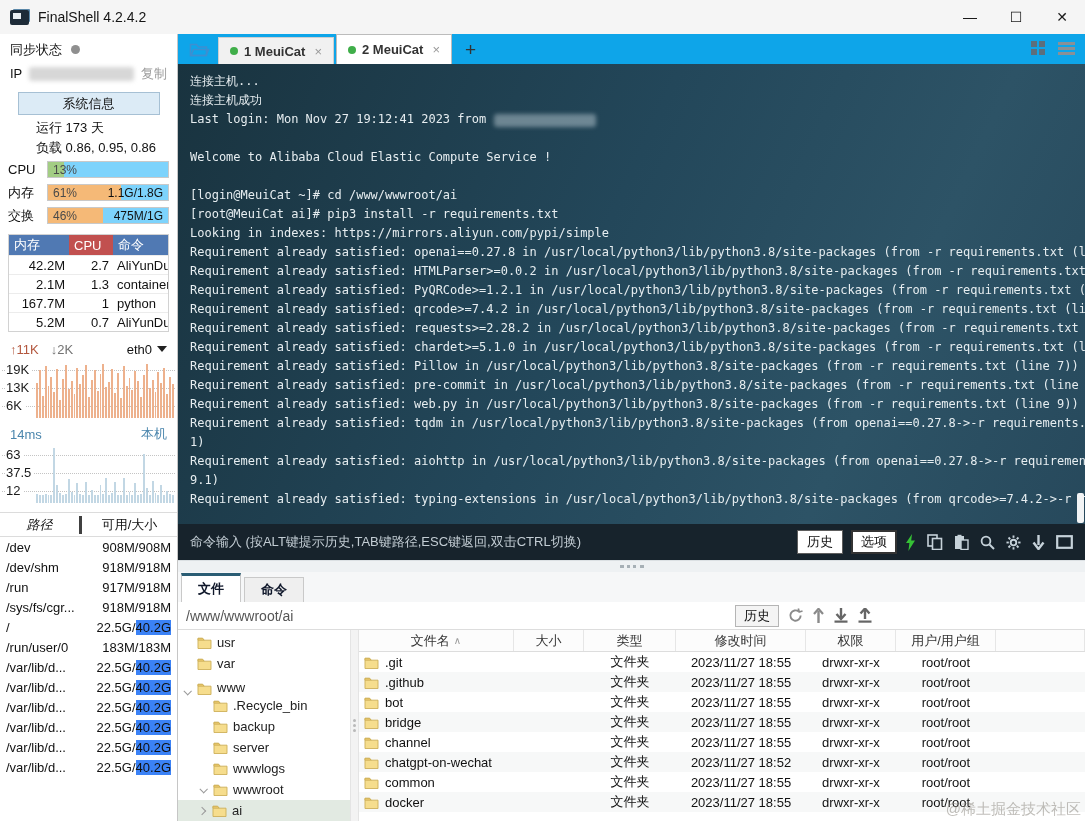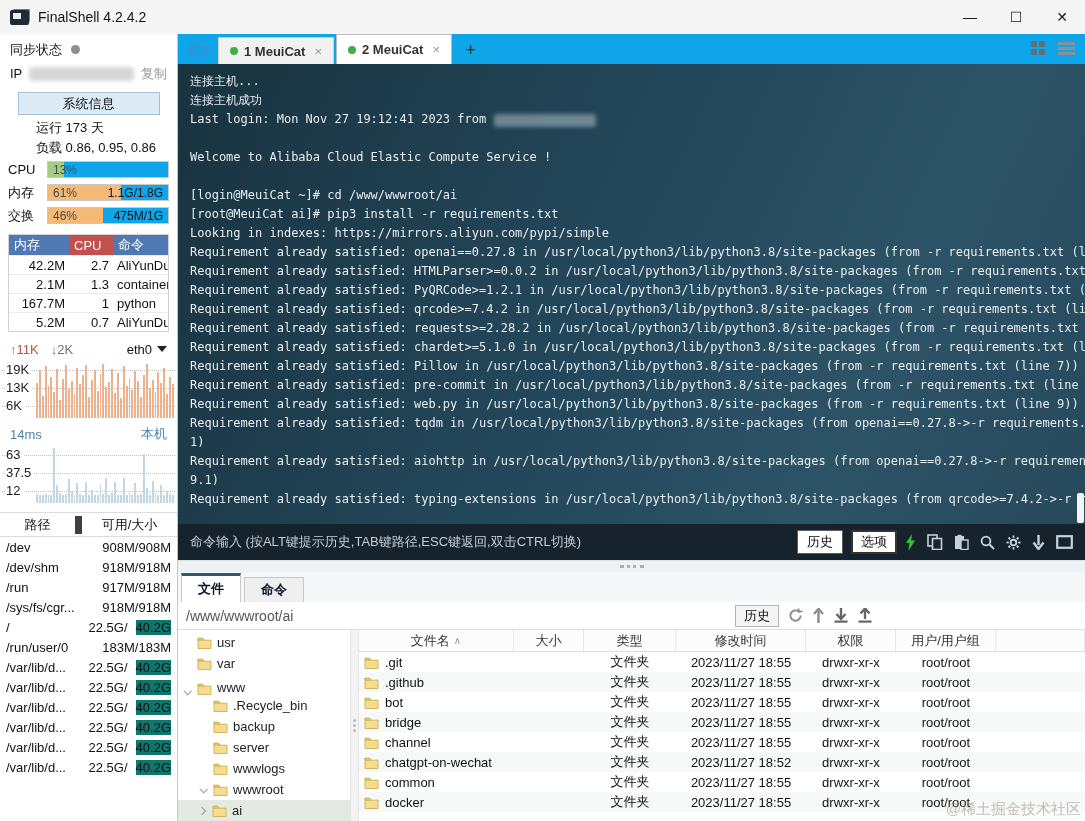--- a/index.html
+++ b/index.html
@@ -21,21 +21,21 @@
   .side-row { display:flex; align-items:center; padding:0 10px; }
   .sync { height:25px; gap:9px; margin-top:3px; }
   .dot-gray { width:9px; height:9px; border-radius:50%; background:#8f8f8f; }
   .ip-row { height:23px; gap:7px; }
   .ip-blur { flex:1; height:14px; background:#d7d7d7; filter:blur(2px); border-radius:3px; }
   .copy-link { color:#9b9b9b; }
   .sysinfo { margin:7px auto 3px; width:142px; height:23px; background:#dcebf6; border:1px solid #a6c0d4; display:flex; align-items:center; justify-content:center; }
   .uptime-row,.load-row { height:20px;padding-left:36px; }
   .metric { height:23px; gap:6px; padding:0 8px; display:flex; align-items:center; }
   .metric-label { width:33px; }
-  .bar { flex:1; height:17px; border:1px solid #c9c9c9; background:#0ea5e9; position:relative; font-size:12px; }
+  .bar { flex:1; height:17px; border:1px solid #c9c9c9; background:#7dd3fc; position:relative; font-size:12px; }
   .bar-fill { position:absolute; left:0; top:0; bottom:0; }
   .bar-pct { position:absolute; left:5px; top:1px; color:#4a4a4a; }
   .bar-detail { position:absolute; right:5px; top:1px; color:#111; }
 
   .ptable { margin:7px 8px 0; border:1px solid #d2d2d2; }
   .phead { display:grid; grid-template-columns:60px 44px 1fr; height:20px; color:#fff; }
   .phead div { display:flex; align-items:center; padding-left:5px; }
   .prow { display:grid; grid-template-columns:60px 44px 1fr; height:19px; align-items:center; border-top:1px solid #ececec; background:#fff; }
   .prow .c1,.prow .c2 { text-align:right; padding-right:4px; }
   .prow .c3 { padding-left:4px; white-space:nowrap; overflow:hidden; }
@@ -48,25 +48,25 @@
   .gl { position:absolute; left:2px; right:2px; border-top:1px dotted #c4c4c4; }
   .gl1{top:10px}.gl2{top:28px}.gl3{top:46px}
   .ylab { position:absolute; left:6px; font-size:13px; color:#1a1a1a; background:#fff; padding-right:3px; line-height:14px; z-index:2; }
   .ylab1{top:3px}.ylab2{top:21px}.ylab3{top:39px}
   .cbars { position:absolute; left:36px; right:3px; top:2px; bottom:0; display:flex; align-items:flex-end; gap:1px; }
   .cbar { flex:1; }
   .pinghead { height:20px; margin-top:6px; padding:0 10px; display:flex; justify-content:space-between; align-items:center; color:#4b86ad; }
 
   .dtable { margin-top:9px; border-top:1px solid #dcdcdc; }
   .dhead { display:grid; grid-template-columns:82px 1fr; height:24px; border-bottom:1px solid #dcdcdc; align-items:center; text-align:center; }
-  .dhead div:first-child { border-right:7px solid #404040; }
+  .dhead div:first-child { border-right:3px solid #404040;font-style:italic; }
   .drow { display:grid; grid-template-columns:82px 1fr; height:20px; align-items:center; }
   .drow .p { padding-left:6px; white-space:nowrap; overflow:hidden; }
   .drow .v { text-align:right; padding-right:6px; white-space:nowrap; }
-  .hl { background:#0f766e;margin-left:8px; }
+  .hl { background:#3b82f6; }
   .activate { margin-top:auto; border-top:1px solid #ddd; height:26px; display:flex; align-items:center; justify-content:center; color:#222; }
 
   
   .main-col { flex:1; display:flex; flex-direction:column; min-width:0; }
 
   .tabbar { height:30px; background:#0ea5e9; display:flex; align-items:flex-end; padding-left:4px; position:relative; }
   .folder-btn { width:36px; height:26px; display:flex; align-items:center; justify-content:center; margin-bottom:2px; }
   .tab { height:27px; display:flex; align-items:center; gap:6px; padding:0 11px; border:1px solid #cfcfcf; border-bottom:none; background:#f1f1f1; font-weight:bold; color:#333; margin-right:2px; }
   .tab.active { background:#fff; height:30px; border-color:#bcbcbc; }
   .tab-dot { width:8px; height:8px; border-radius:50%; }

